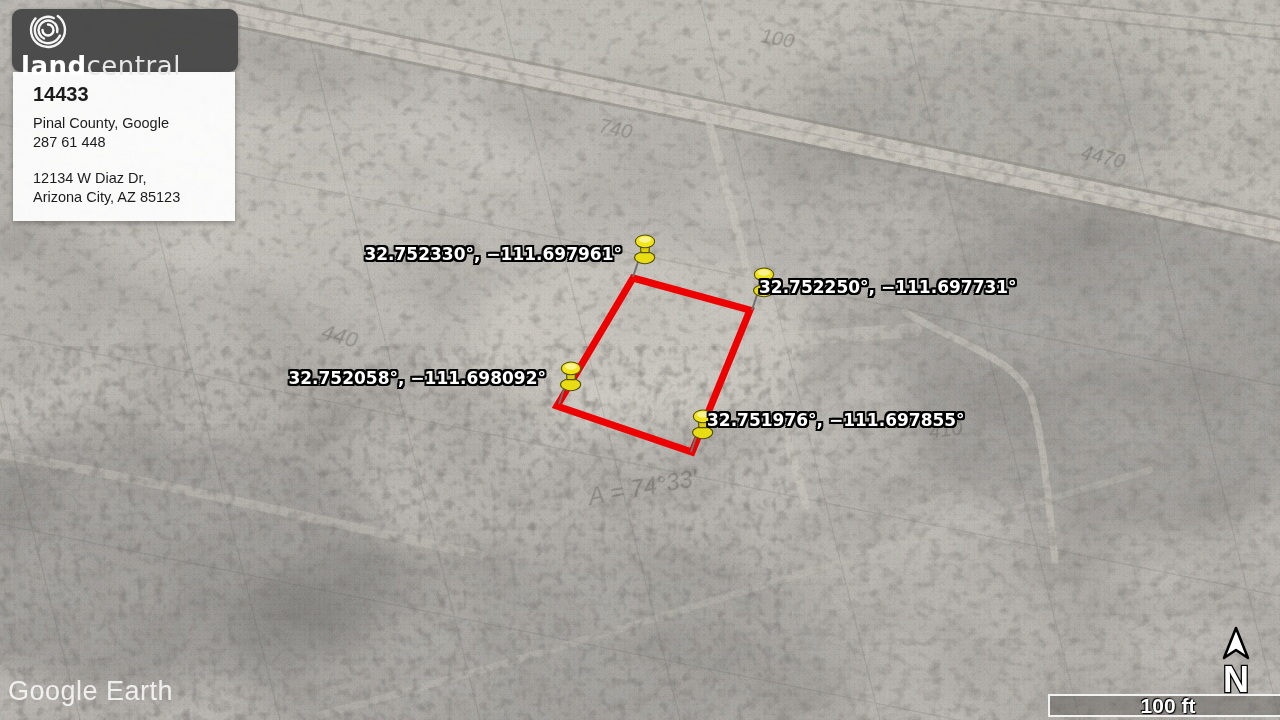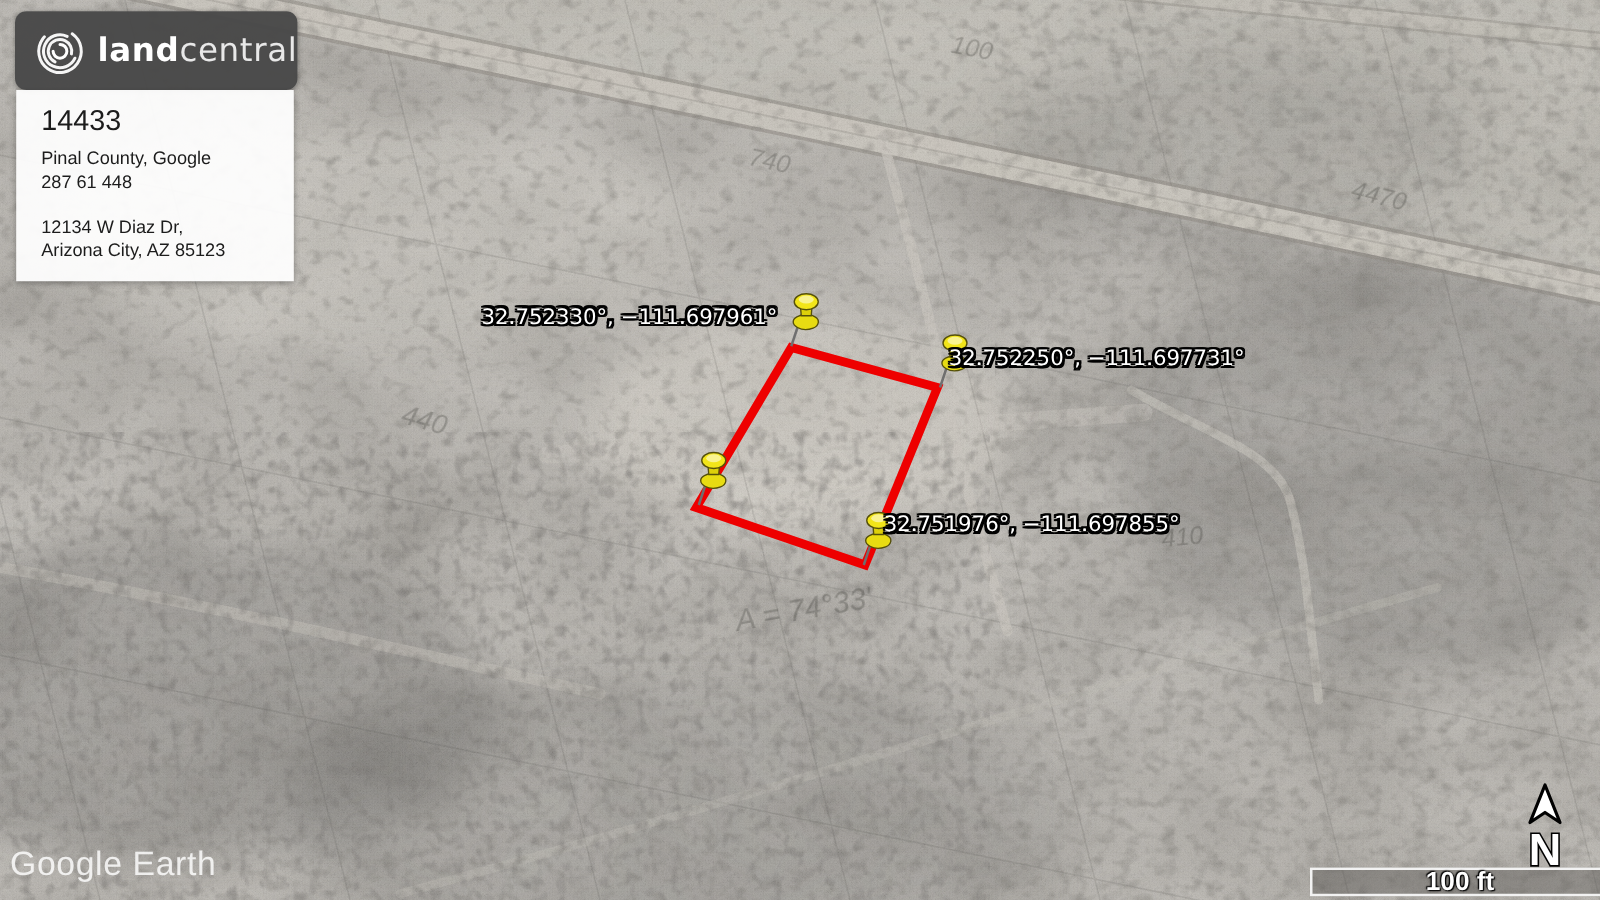--- a/index.html
+++ b/index.html
@@ -6,40 +6,41 @@
   #stage{
     position:relative;width:1280px;height:720px;overflow:hidden;
     background:#b7b3ac;
     font-family:"Liberation Sans",sans-serif;
   }
   .bg-svg{position:absolute;left:0;top:0;}
   
   .card{position:absolute;left:12px;top:9px;width:226px;}
   .card-header{
     width:226px;height:63px;background:rgba(72,72,72,0.96);
-    border-radius:9px;display:flex;align-items:center;
+    border-radius:9px;display:flex;
     box-shadow:0 1px 4px rgba(0,0,0,0.35);
+    flex-direction:column;
   }
   .swirl{margin-left:15px;flex:0 0 auto;}
   .brand-text{margin-left:9px;font-size:26px;letter-spacing:0.5px;color:#fff;
     font-family:"DejaVu Sans",sans-serif;}
   .brand-text .b{font-weight:700;color:#ffffff;}
   .brand-text .r{font-weight:400;color:#e8e8e8;}
   .card-body{
     margin-left:1px;width:182px;background:rgba(255,255,255,0.93);
     padding:11px 20px 14px 20px;color:#1c1c1c;
     box-shadow:0 2px 5px rgba(0,0,0,0.3);
   }
-  .prop-id{font-size:23px;font-weight:400;margin:0 0 8px 0;}
+  .prop-id{font-size:20px;font-weight:700;margin:0 0 8px 0;}
   .card-line{font-size:14.5px;line-height:19px;}
   .card-gap{height:17px;}
   
   .coord-label{
     position:absolute;font-family:"DejaVu Sans",sans-serif;
-    font-size:17px;font-weight:400;color:#ffffff;white-space:nowrap;
+    font-size:17px;font-weight:700;color:#ffffff;white-space:nowrap;
     text-shadow:
       -2px -2px 0 #000, 2px -2px 0 #000, -2px 2px 0 #000, 2px 2px 0 #000,
       -2px 0 0 #000, 2px 0 0 #000, 0 -2px 0 #000, 0 2px 0 #000,
       -1px -2px 0 #000, 1px -2px 0 #000, -1px 2px 0 #000, 1px 2px 0 #000;
   }
   .pin{position:absolute;width:34px;height:46px;}
   .overlay-svg{position:absolute;left:0;top:0;pointer-events:none;}
   
   .watermark{
     position:absolute;left:8px;top:676px;font-size:27px;letter-spacing:0.5px;
@@ -185,20 +186,21 @@
     <g stroke="#55500a" stroke-width="1.1">
       <path d="M10,29 C5.5,26.5 5.5,22.5 9.5,20.5 L13,19 L21,19 L24,20.5 C28,22.5 27.5,27.5 22.5,29.5 C18,31.2 13.5,31 10,29 Z" fill="#e8dc12"></path>
       <path d="M13,19.6 L12.2,10 L21.8,10 L21,19.6 Z" fill="#ddd00a"></path>
       <ellipse cx="17" cy="8.4" rx="9.6" ry="6.4" fill="#f2e519"></ellipse>
       <ellipse cx="17" cy="6.6" rx="6" ry="3.2" fill="#f9f390" stroke="none"></ellipse>
     </g>
   </svg>
 
   <div class="coord-label" style="right:658px;top:244px">32.752330°, −111.697961°</div>
   <div class="coord-label" style="left:759px;top:277px">32.752250°, −111.697731°</div>
+  <div class="coord-label" style="right:734px;top:368px">32.752058°, −111.698092°</div>
   <div class="coord-label" style="left:707px;top:410px">32.751976°, −111.697855°</div>
 
   <div class="card">
     <div class="card-header">
       <svg class="swirl" width="42" height="42" viewBox="0 0 42 42">
         <g fill="none" stroke="#ffffff" stroke-width="2.4" stroke-linecap="round">
           <circle cx="21" cy="21" r="17" stroke-dasharray="82 25" transform="rotate(-55 21 21)" opacity="0.95"></circle>
           <circle cx="21" cy="21" r="13.2" stroke-dasharray="62 21" transform="rotate(25 21 21)" opacity="0.95"></circle>
           <circle cx="21" cy="21" r="9.4" stroke-dasharray="42 17" transform="rotate(115 21 21)" opacity="0.95"></circle>
           <path d="M21,15.5 a5.5,5.5 0 1 1 -5.5,5.5"></path>

